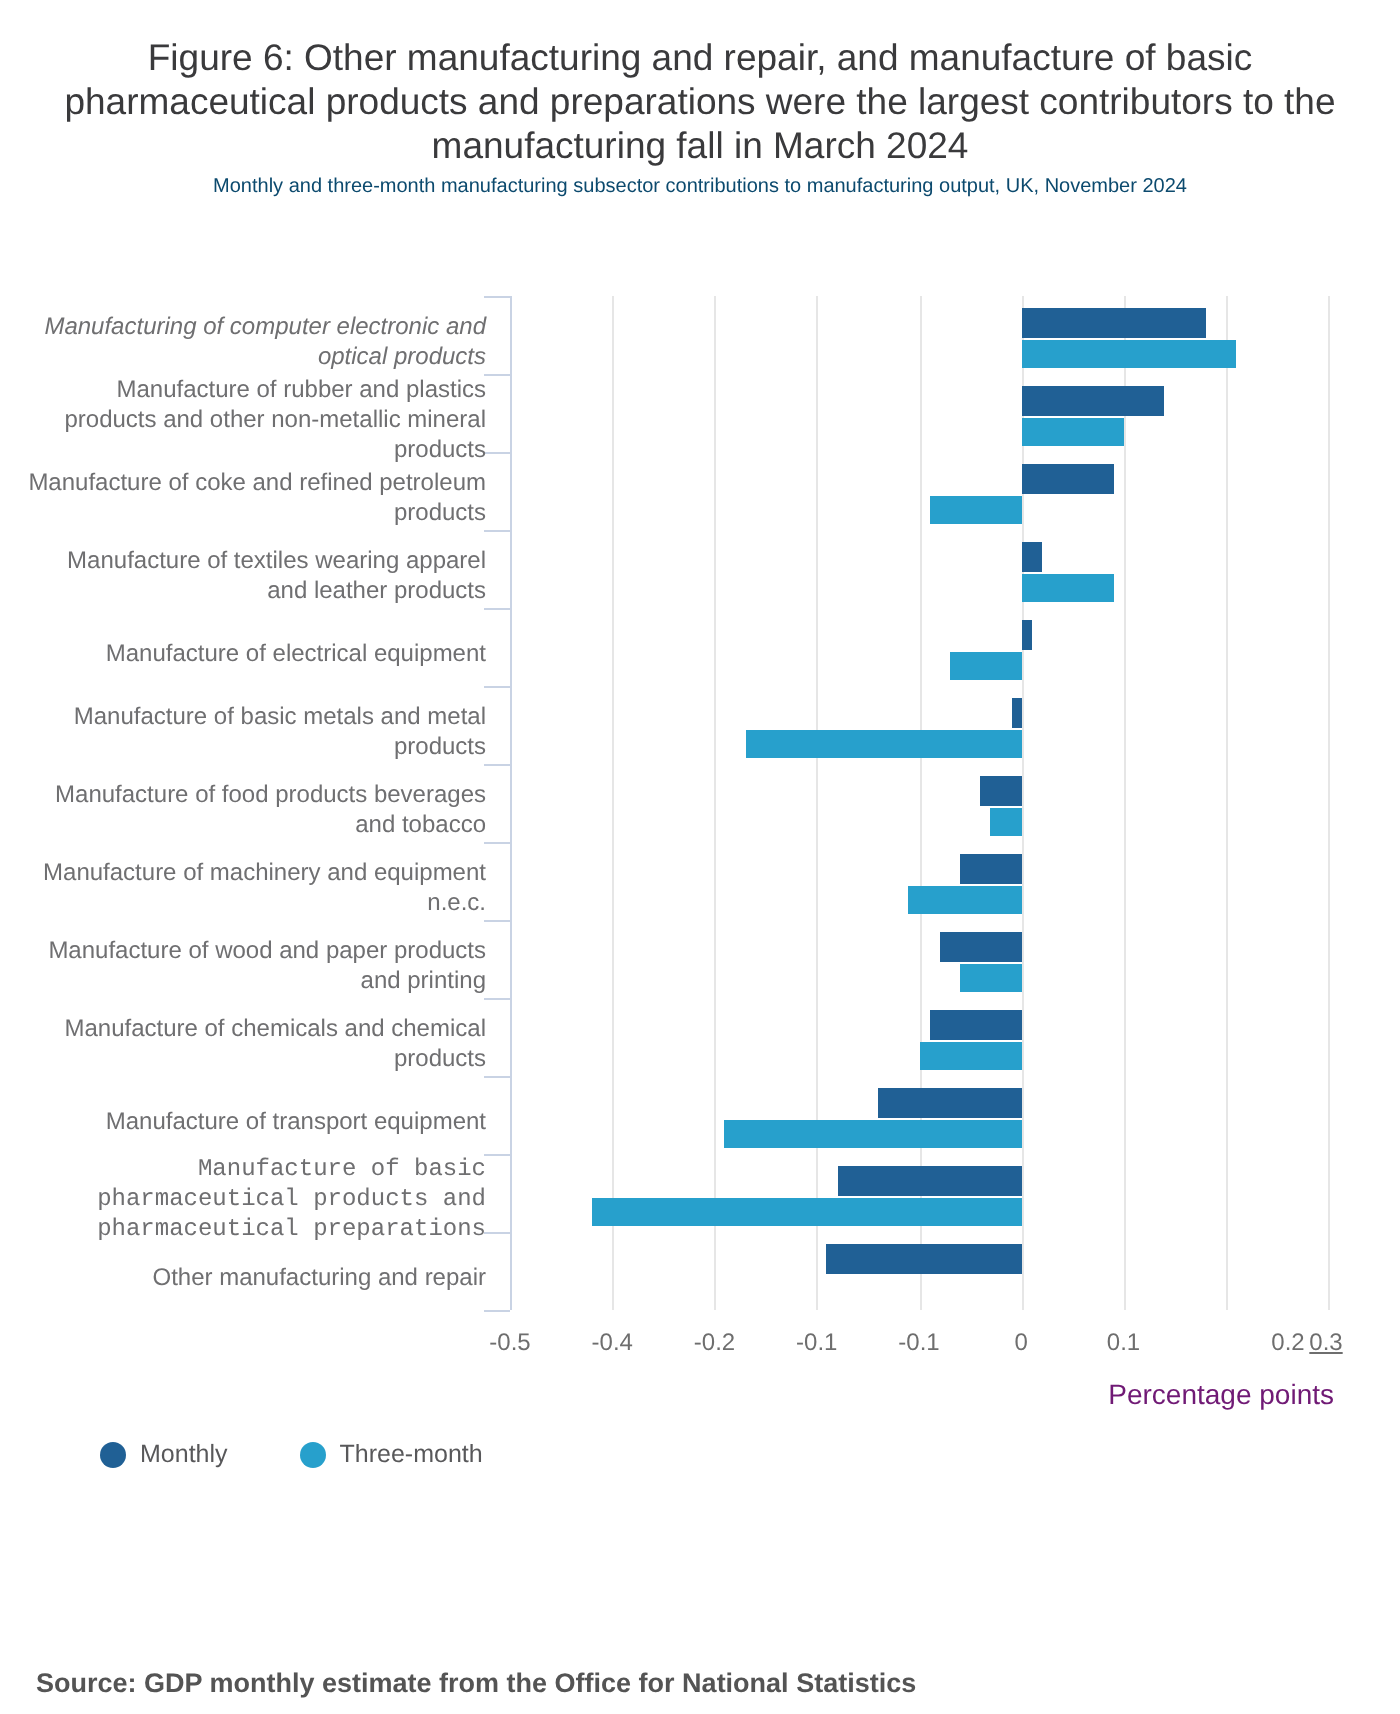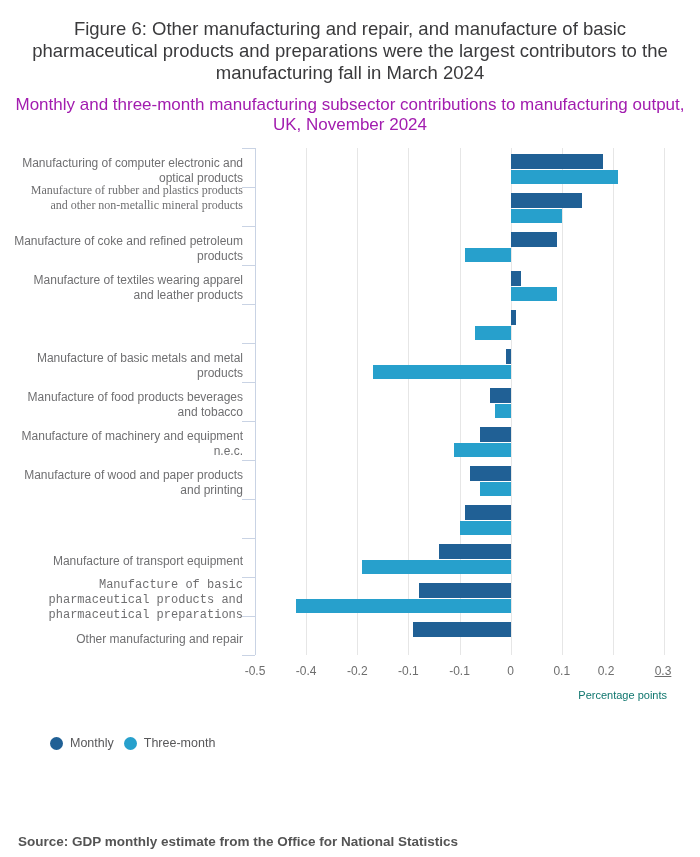--- a/index.html
+++ b/index.html
@@ -4,34 +4,34 @@
 <style>
   html,body{margin:0;padding:0;background:#fff;}
   body{width:700px;height:857px;overflow:hidden;position:relative;
        font-family:"Liberation Sans","DejaVu Sans",sans-serif;}
   .page{position:absolute;inset:0;width:700px;height:857px;background:#fff;}
 
   .title{position:absolute;top:6px;left:50%;transform:translateX(-50%);
          width:644px;text-align:center;font-size:18.5px;line-height:22px;
          color:#3a3a3c;font-weight:400;}
   .subtitle{position:absolute;top:78px;left:0;width:100%;text-align:center;
-            font-size:17px;color:#a21caf;}
+            font-size:10px;color:#0c4a6e;}
 
   #chart{position:absolute;inset:0;}
   .gridline{position:absolute;top:148px;height:507px;width:1px;background:#e6e6e6;}
   .yaxis{position:absolute;top:148px;height:507px;width:1px;background:#c9d3e4;}
   .ytick{position:absolute;width:13px;height:1px;background:#c9d3e4;}
   .tick-label{position:absolute;top:664px;width:50px;text-align:center;
               font-size:12px;color:#6e6e6e;}
   .cat-label{position:absolute;right:457px;width:232px;text-align:right;
              font-size:12px;line-height:15px;color:#6f6f71;transform:translateY(-50%);}
   .bar{position:absolute;height:14.5px;}
-  .xaxis-title{position:absolute;top:689px;right:33px;font-size:11px;color:#0f766e;}
+  .xaxis-title{position:absolute;top:689px;right:33px;font-size:14px;color:#701a75;}
 
-  .legend{position:absolute;top:736px;left:50px;display:flex;align-items:center;gap:10px;}
+  .legend{position:absolute;top:720px;left:50px;display:flex;align-items:center;gap:36px;}
   .legend-item{display:flex;align-items:center;cursor:pointer;}
   .legend-dot{width:13px;height:13px;border-radius:50%;margin-right:7px;flex:0 0 auto;}
   .legend-text{font-size:12.5px;color:#58585a;}
 
   .source{position:absolute;top:820px;left:18px;font-size:13.5px;font-weight:bold;
           color:#545454;}
 </style>
 </head>
 <body>
 
@@ -48,46 +48,48 @@
       <div class="tick-label" style="left: 332.25px;">-0.2</div>
       <div class="gridline" style="left: 408.375px; background: rgb(230, 230, 230);"></div>
       <div class="tick-label" style="left: 383.375px;">-0.1</div>
       <div class="gridline" style="left: 459.5px; background: rgb(230, 230, 230);"></div>
       <div class="tick-label" style="left: 434.5px;">-0.1</div>
       <div class="gridline" style="left: 510.625px; background: rgb(230, 230, 230);"></div>
       <div class="tick-label" style="left: 485.625px;">0</div>
       <div class="gridline" style="left: 561.75px; background: rgb(230, 230, 230);"></div>
       <div class="tick-label" style="left: 536.75px;">0.1</div>
       <div class="gridline" style="left: 612.875px; background: rgb(230, 230, 230);"></div>
-      <div class="tick-label" style="left: 581px; text-align: center;">0.2</div>
+      <div class="tick-label" style="left: 619px; text-align: center;">0.2</div>
       <div class="gridline" style="left: 664px; background: rgb(230, 230, 230);"></div>
       <div class="tick-label" style="left: 638px; text-decoration: underline;">0.3</div>
       <div class="yaxis" style="left: 255px; background: rgb(201, 211, 228);"></div>
       <div class="ytick" style="top: 148px; left: 242px; background: rgb(201, 211, 228);"></div>
       <div class="ytick" style="top: 187px; left: 242px; background: rgb(201, 211, 228);"></div>
       <div class="ytick" style="top: 226px; left: 242px; background: rgb(201, 211, 228);"></div>
       <div class="ytick" style="top: 265px; left: 242px; background: rgb(201, 211, 228);"></div>
       <div class="ytick" style="top: 304px; left: 242px; background: rgb(201, 211, 228);"></div>
       <div class="ytick" style="top: 343px; left: 242px; background: rgb(201, 211, 228);"></div>
       <div class="ytick" style="top: 382px; left: 242px; background: rgb(201, 211, 228);"></div>
       <div class="ytick" style="top: 421px; left: 242px; background: rgb(201, 211, 228);"></div>
       <div class="ytick" style="top: 460px; left: 242px; background: rgb(201, 211, 228);"></div>
       <div class="ytick" style="top: 499px; left: 242px; background: rgb(201, 211, 228);"></div>
       <div class="ytick" style="top: 538px; left: 242px; background: rgb(201, 211, 228);"></div>
       <div class="ytick" style="top: 577px; left: 242px; background: rgb(201, 211, 228);"></div>
       <div class="ytick" style="top: 616px; left: 242px; background: rgb(201, 211, 228);"></div>
       <div class="ytick" style="top: 655px; left: 242px; background: rgb(201, 211, 228);"></div>
-      <div class="cat-label" style="top: 171px;">Manufacturing of computer electronic and optical products</div>
-      <div class="cat-label" style="top: 198px; font-family: Liberation Serif, serif;">Manufacture of rubber and plastics products and other non-metallic mineral products</div>
+      <div class="cat-label" style="top: 171px; font-style: italic;">Manufacturing of computer electronic and optical products</div>
+      <div class="cat-label" style="top: 210px;">Manufacture of rubber and plastics products and other non-metallic mineral products</div>
       <div class="cat-label" style="top: 288px;">Manufacture of textiles wearing apparel and leather products</div>
       <div class="cat-label" style="top: 249px;">Manufacture of coke and refined petroleum products</div>
+      <div class="cat-label" style="top: 327px;">Manufacture of electrical equipment</div>
       <div class="cat-label" style="top: 366px;">Manufacture of basic metals and metal products</div>
       <div class="cat-label" style="top: 405px;">Manufacture of food products beverages and tobacco</div>
       <div class="cat-label" style="top: 444px;">Manufacture of machinery and equipment n.e.c.</div>
       <div class="cat-label" style="top: 483px;">Manufacture of wood and paper products and printing</div>
+      <div class="cat-label" style="top: 522px;">Manufacture of chemicals and chemical products</div>
       <div class="cat-label" style="top: 561px;">Manufacture of transport equipment</div>
       <div class="cat-label" style="top: 600px; font-family: Liberation Mono, monospace;">Manufacture of basic pharmaceutical products and pharmaceutical preparations</div>
       <div class="cat-label" style="top: 639px;">Other manufacturing and repair</div>
       <div class="bar" style="width: 92.025px; left: 510.625px; top: 154px; background: rgb(32, 96, 149);"></div>
       <div class="bar" style="width: 71.575px; left: 510.625px; top: 193px; background: rgb(32, 96, 149);"></div>
       <div class="bar" style="width: 46.0125px; left: 510.625px; top: 232px; background: rgb(32, 96, 149);"></div>
       <div class="bar" style="width: 10.225px; left: 510.625px; top: 271px; background: rgb(32, 96, 149);"></div>
       <div class="bar" style="width: 5.1125px; left: 510.625px; top: 310px; background: rgb(32, 96, 149);"></div>
       <div class="bar" style="width: 5.1125px; left: 505.512px; top: 349px; background: rgb(32, 96, 149);"></div>
       <div class="bar" style="width: 20.45px; left: 490.175px; top: 388px; background: rgb(32, 96, 149);"></div>

